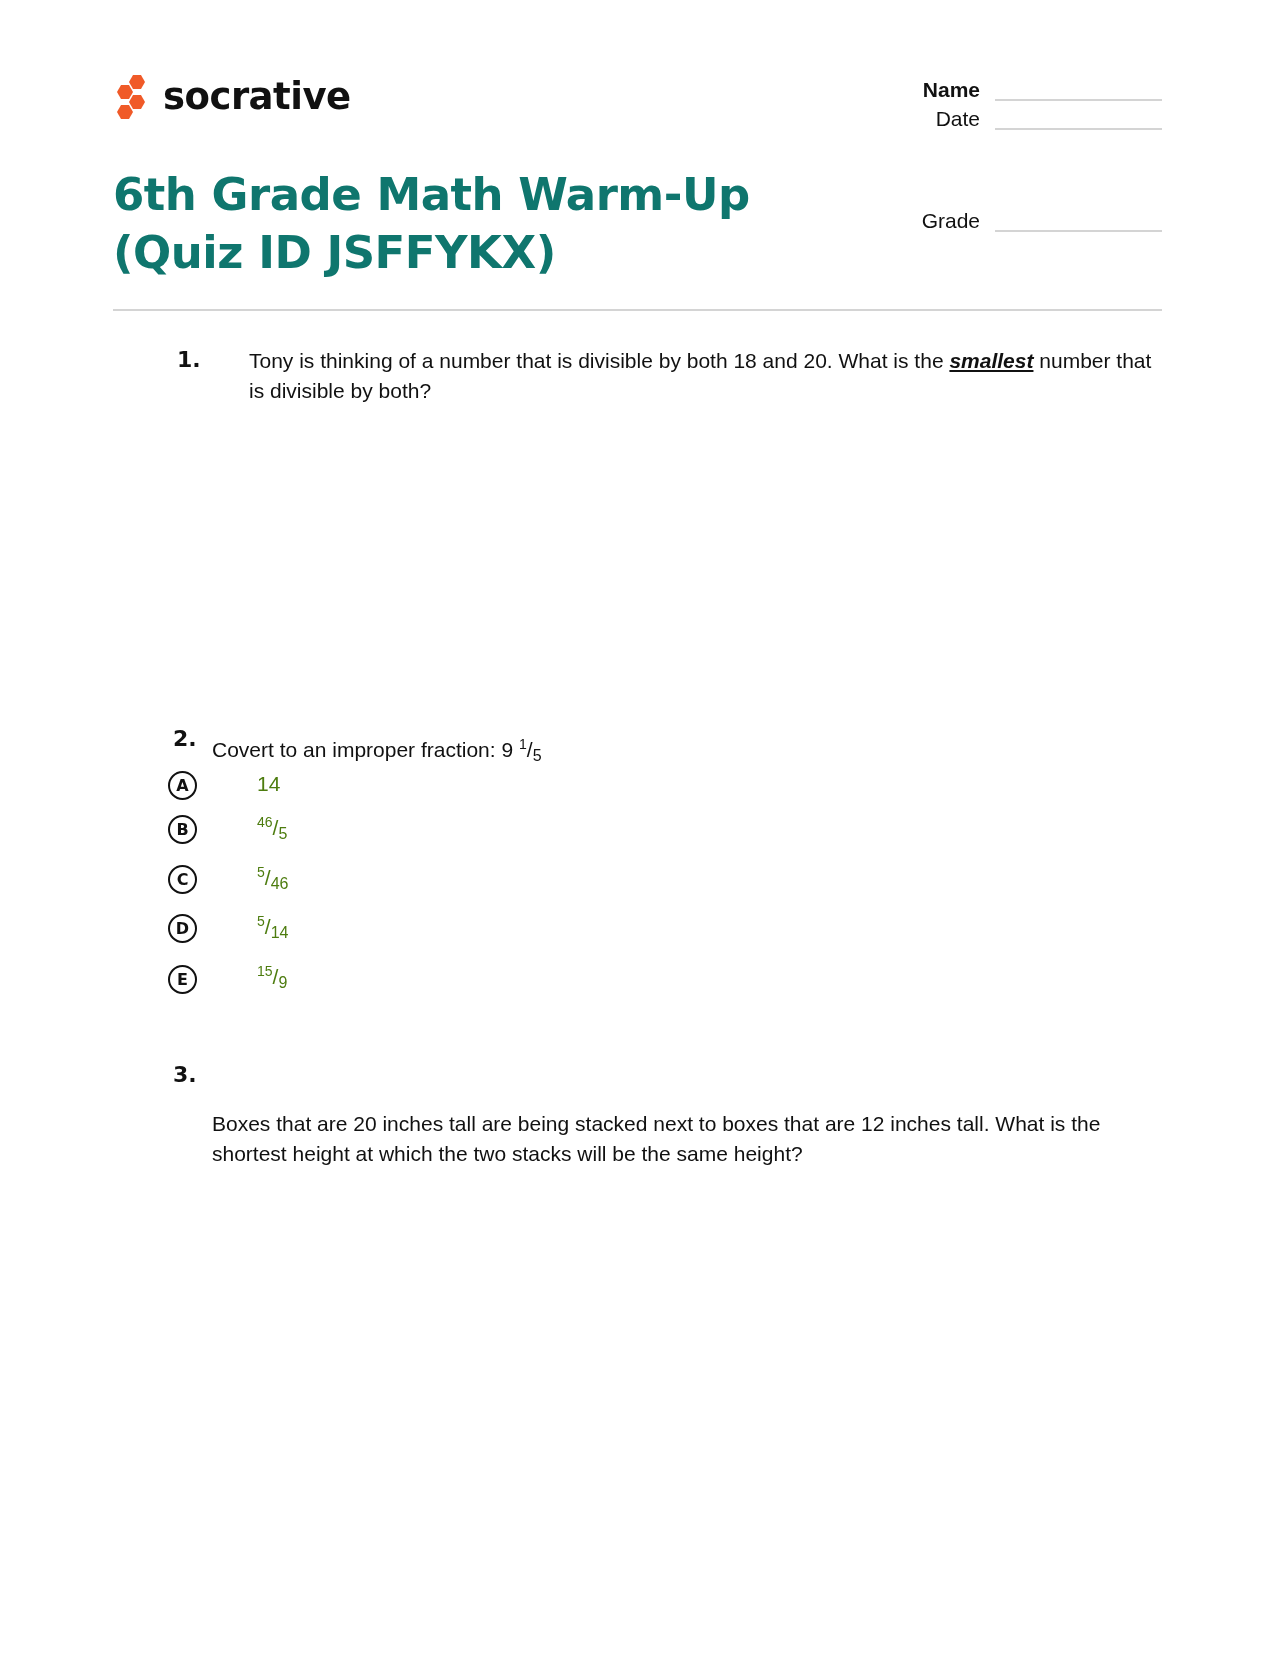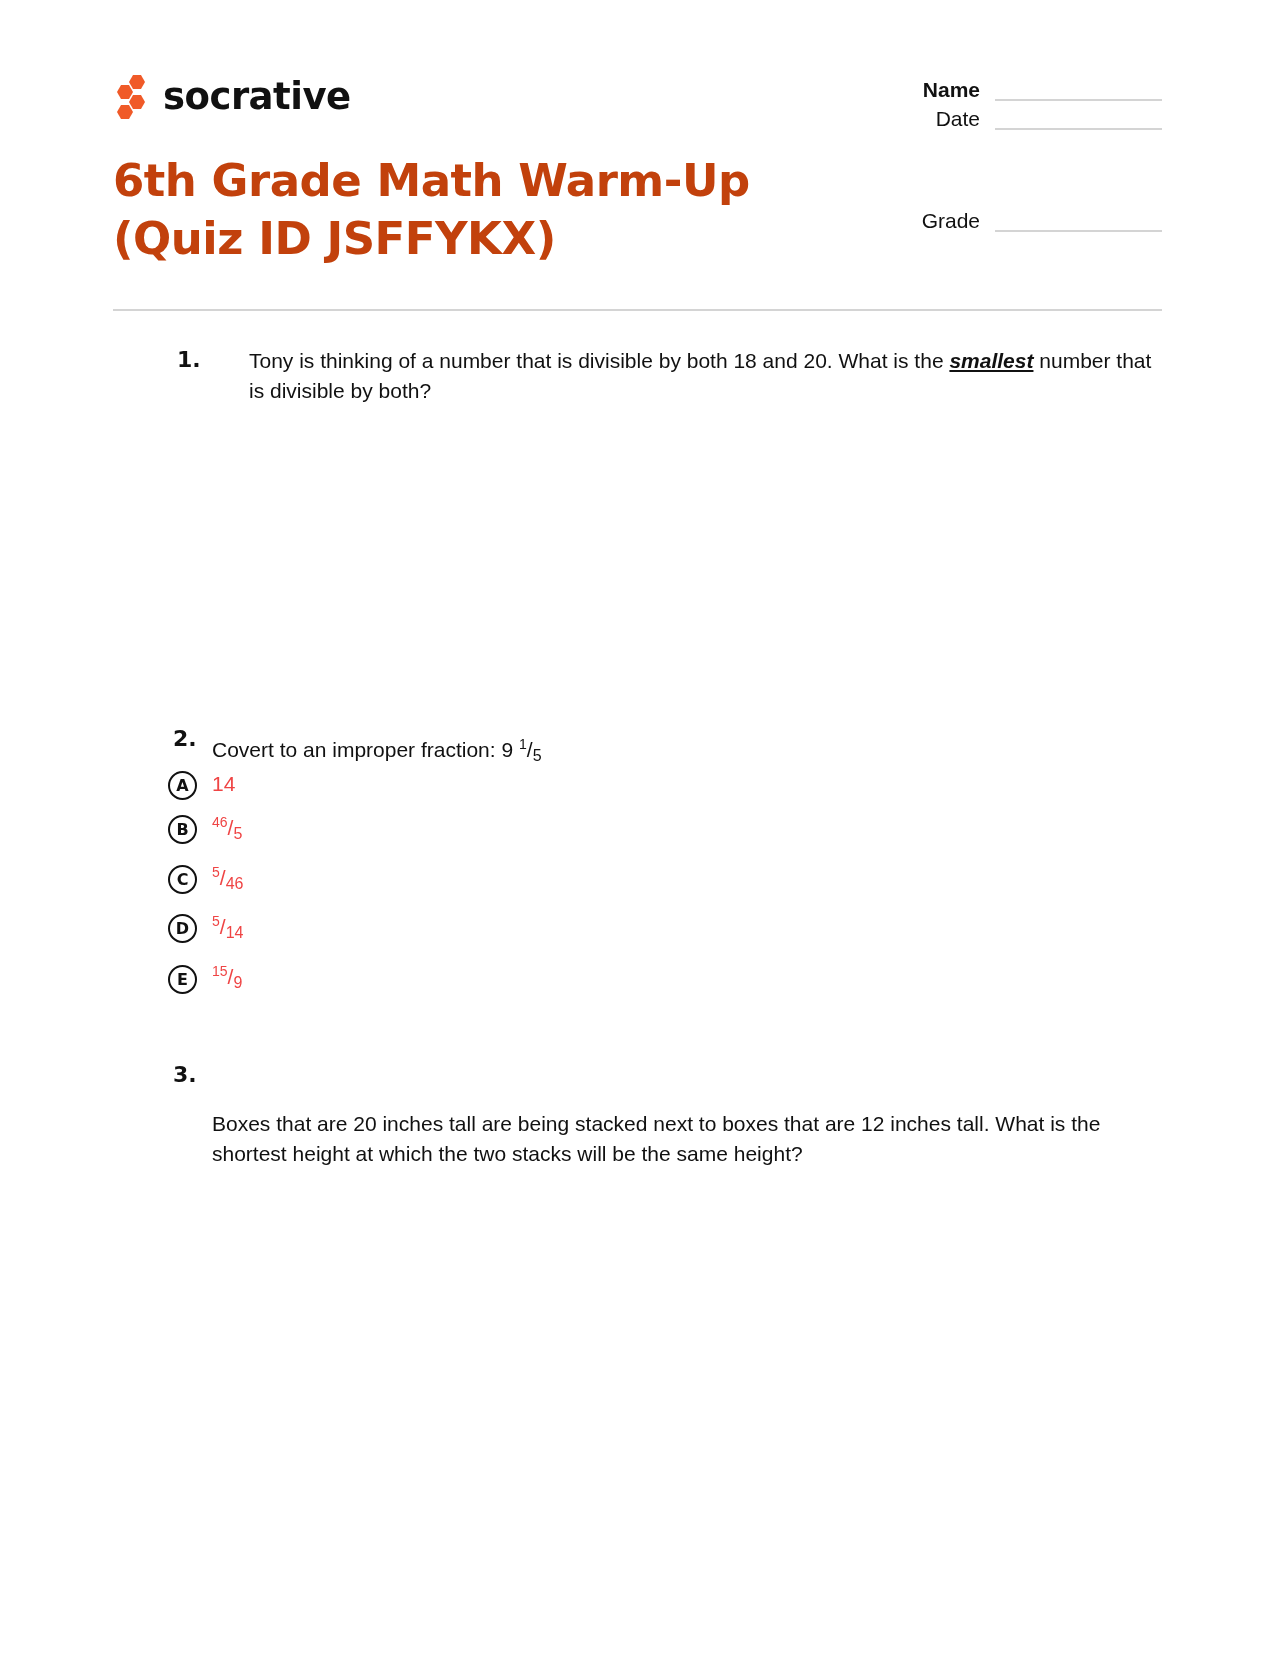--- a/index.html
+++ b/index.html
@@ -13,38 +13,38 @@
     .logo-text {
       position: absolute; left: 50px; top: 2px;
       font-family: "DejaVu Sans", sans-serif; font-size: 37px; font-weight: bold;
       letter-spacing: -0.5px; color: #111;
     }
     .field-label {
       font-size: 21px; text-align: right; width: 120px; color: #111;
     }
     .field-line { height: 2px; background: #d4d4d4; width: 167px; left: 995px; }
     .title {
-      left: 113px; top: 152px; width: 760px;
+      left: 113px; top: 166px; width: 760px;
       font-family: "DejaVu Sans", sans-serif; font-weight: bold; font-size: 45px;
-      line-height: 58px; color: #c2410c; letter-spacing: -0.5px;
+      line-height: 58px; color: #0f766e; letter-spacing: -0.5px;
     }
     .divider { left: 113px; top: 309px; width: 1049px; height: 2px; background: #d4d4d4; }
     .qnum {
       font-family: "DejaVu Sans", sans-serif; font-weight: bold; font-size: 22px; color: #111;
     }
     .qtext {
       font-size: 21px; line-height: 30px; color: #111; width: 920px;
     }
     .qtext .emph { font-weight: bold; font-style: italic; text-decoration: underline; }
     .opt-circle {
       width: 29px; height: 29px; border: 2px solid #111; border-radius: 50%;
       box-sizing: border-box; display: flex; align-items: center; justify-content: center;
       font-family: "DejaVu Sans", sans-serif; font-weight: bold; font-size: 16px; color: #111;
     }
-    .opt-text { font-size: 21px; color: #ef4444; }
+    .opt-text { font-size: 21px; color: #4d7c0f; margin-left: 45px; }
     sup.frac { font-size: 14px; vertical-align: 8px; }
     sub.frac { font-size: 16px; vertical-align: -4px; }
   </style>
 </head>
 <body>
 
 <div class="abs logo">
   <svg width="40" height="52" viewBox="0 0 40 52">
     <polygon points="20,2 28,2 32,9 28,16 20,16 16,9" fill="#F05A28"></polygon>
     <polygon points="8,12 16,12 20,19 16,26 8,26 4,19" fill="#F05A28"></polygon>

